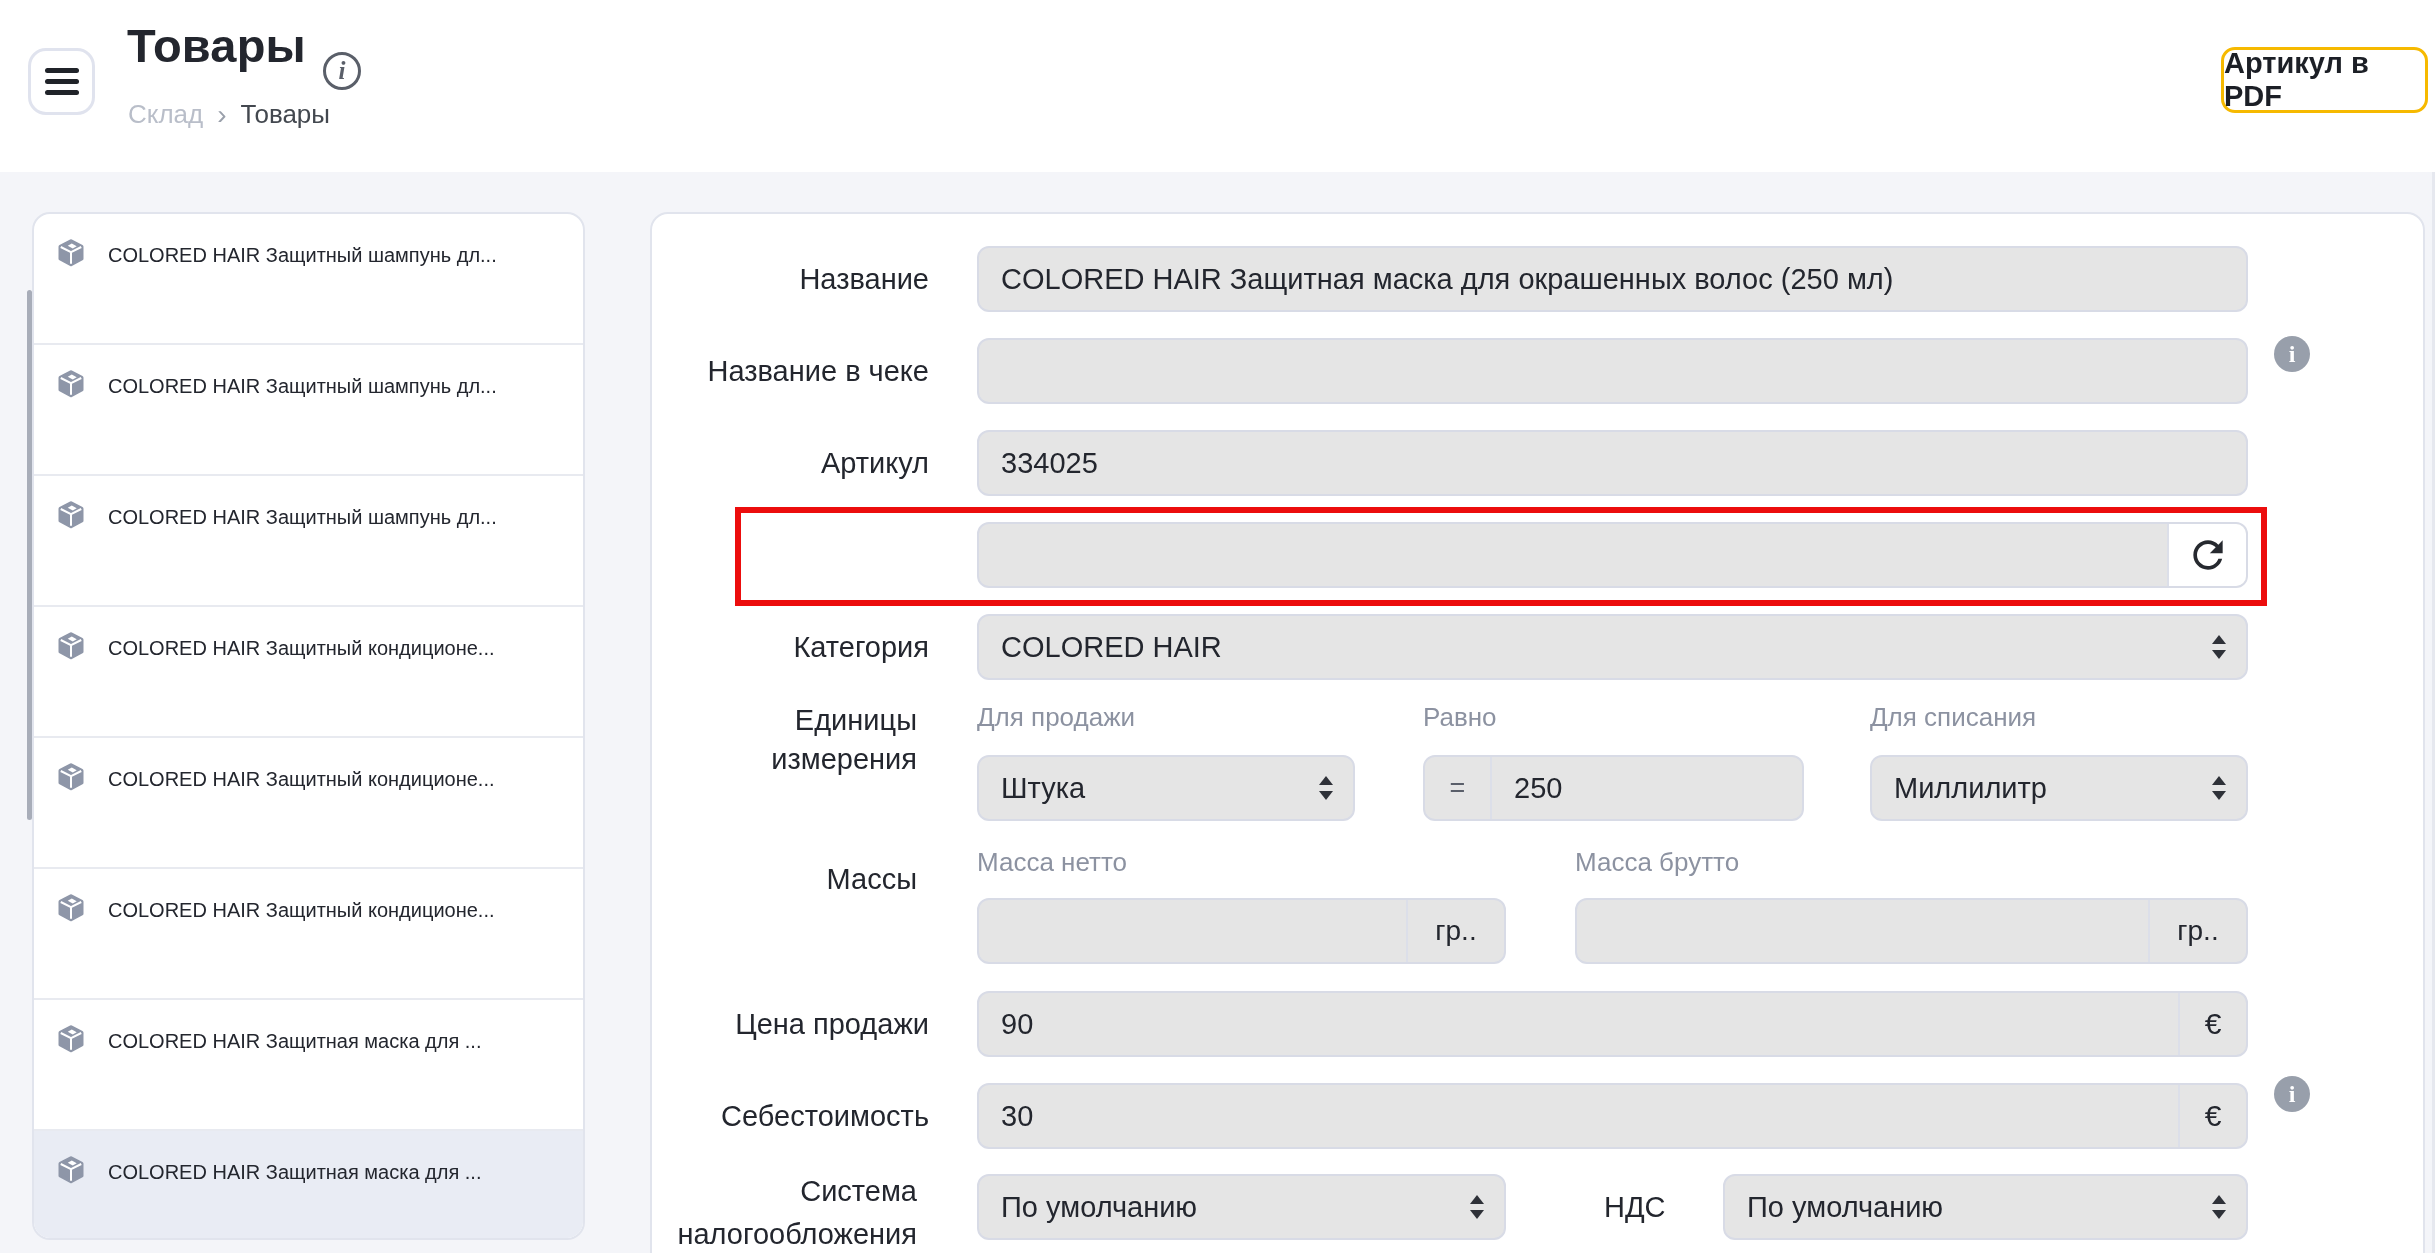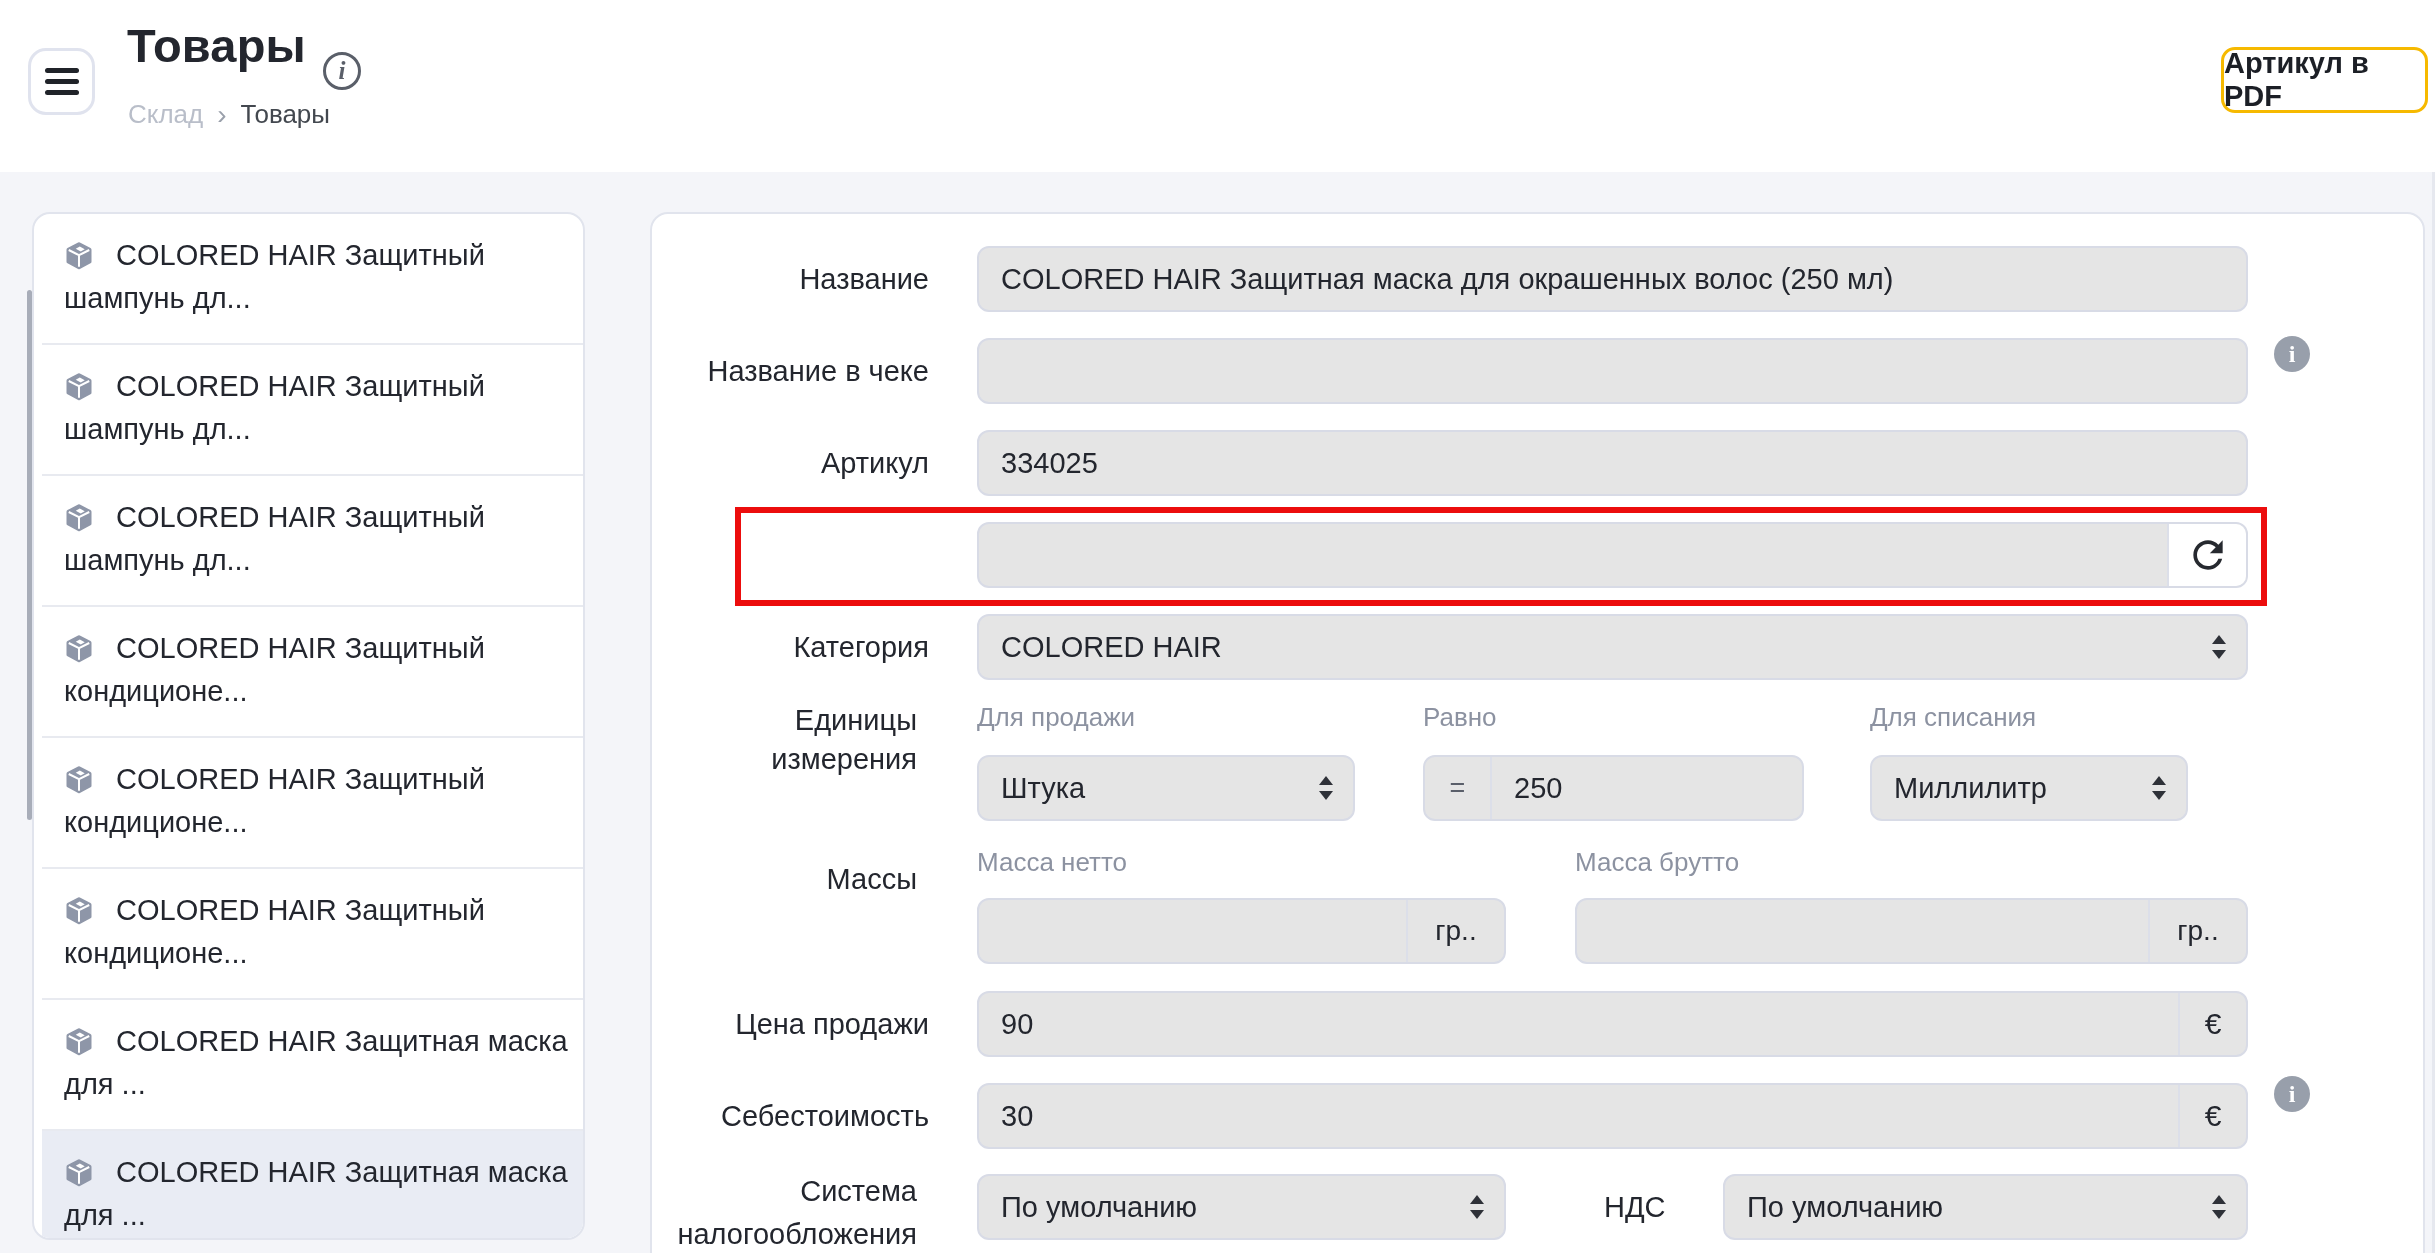--- a/index.html
+++ b/index.html
@@ -41,21 +41,21 @@
     font-size:29px;font-weight:700;color:#1c1f26;cursor:pointer;
   }
   
   .sidebar{
     position:absolute;left:32px;top:212px;width:553px;height:1028px;box-sizing:border-box;
     background:#fff;border:2px solid #e1e4ed;border-radius:18px;overflow:hidden;
   }
   .side-item{
     box-sizing:border-box;height:131px;padding:20px 12px 8px 22px;
     border-bottom:2px solid #e8eaf0;
-    font-size:29px;line-height:43px;color:#23262e;cursor:pointer;margin-left:8px;
+    font-size:20px;line-height:43px;color:#23262e;cursor:pointer;
   }
   .side-item:last-child{border-bottom:none;height:109px;}
   .side-item.selected{background:#e9ecf4;}
   .pkg-ico{display:inline-block;width:30px;height:30px;vertical-align:-6px;margin-right:22px;}
   .side-thumb{
     position:absolute;left:27px;top:290px;width:5px;height:530px;
     background:#a8adb9;border-radius:3px;cursor:pointer;
   }
   
   .card{
@@ -210,21 +210,21 @@
     <span>Штука</span>
     <span class="arrows">
         <span class="tri-up"></span>
         <span class="tri-down"></span>
       </span>
   </div>
   <div class="grp" style="left:771px;top:541px;width:381px">
     <div class="eq-prefix">=</div>
     <div class="gval">250</div>
   </div>
-  <div class="sel" style="left:1218px;top:541px;width:318px">
+  <div class="sel" style="left:1218px;top:541px;width:378px">
     <span>Миллилитр</span>
     <span class="arrows">
         <span class="tri-up"></span>
         <span class="tri-down"></span>
       </span>
   </div>
 
   <div class="flabel" style="top:650px;line-height:30px">Массы</div>
   <div class="collbl" style="left:325px;top:633px">Масса нетто</div>
   <div class="collbl" style="left:923px;top:633px">Масса брутто</div>

